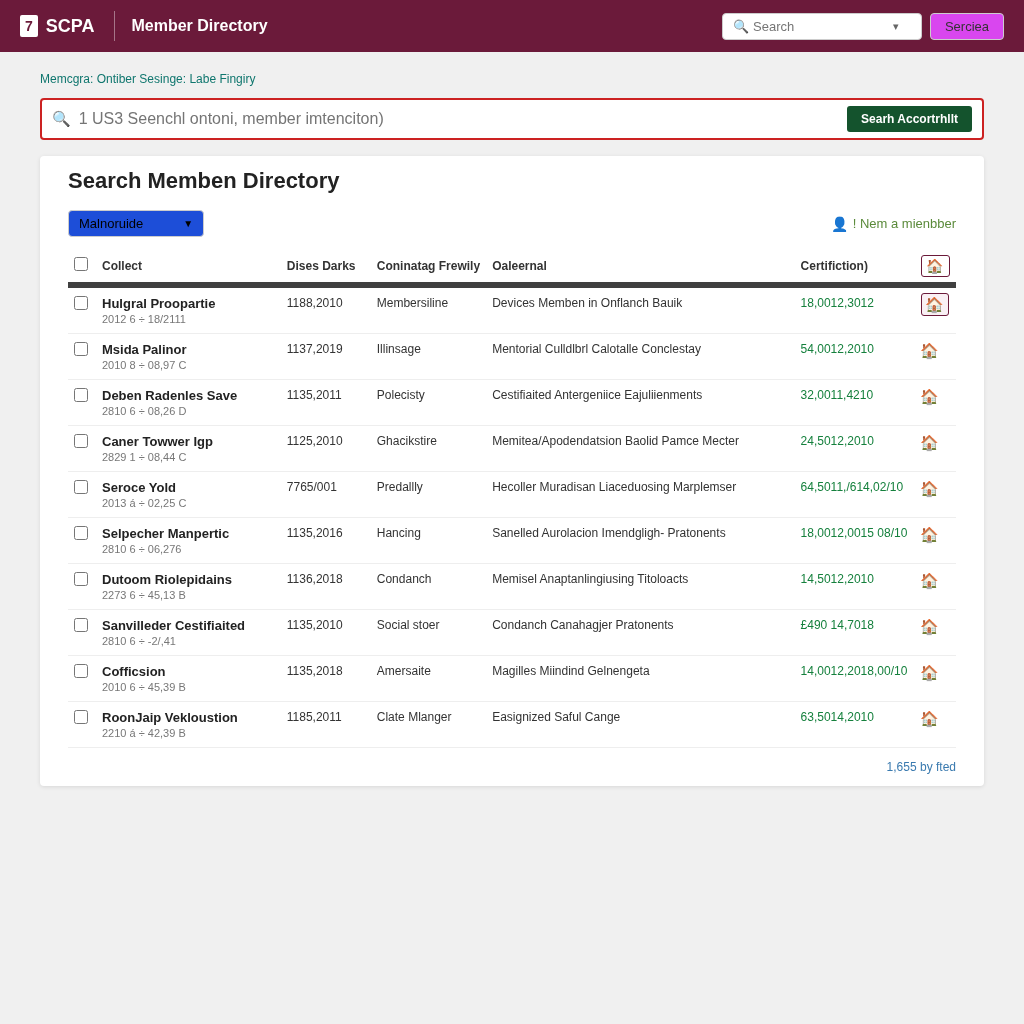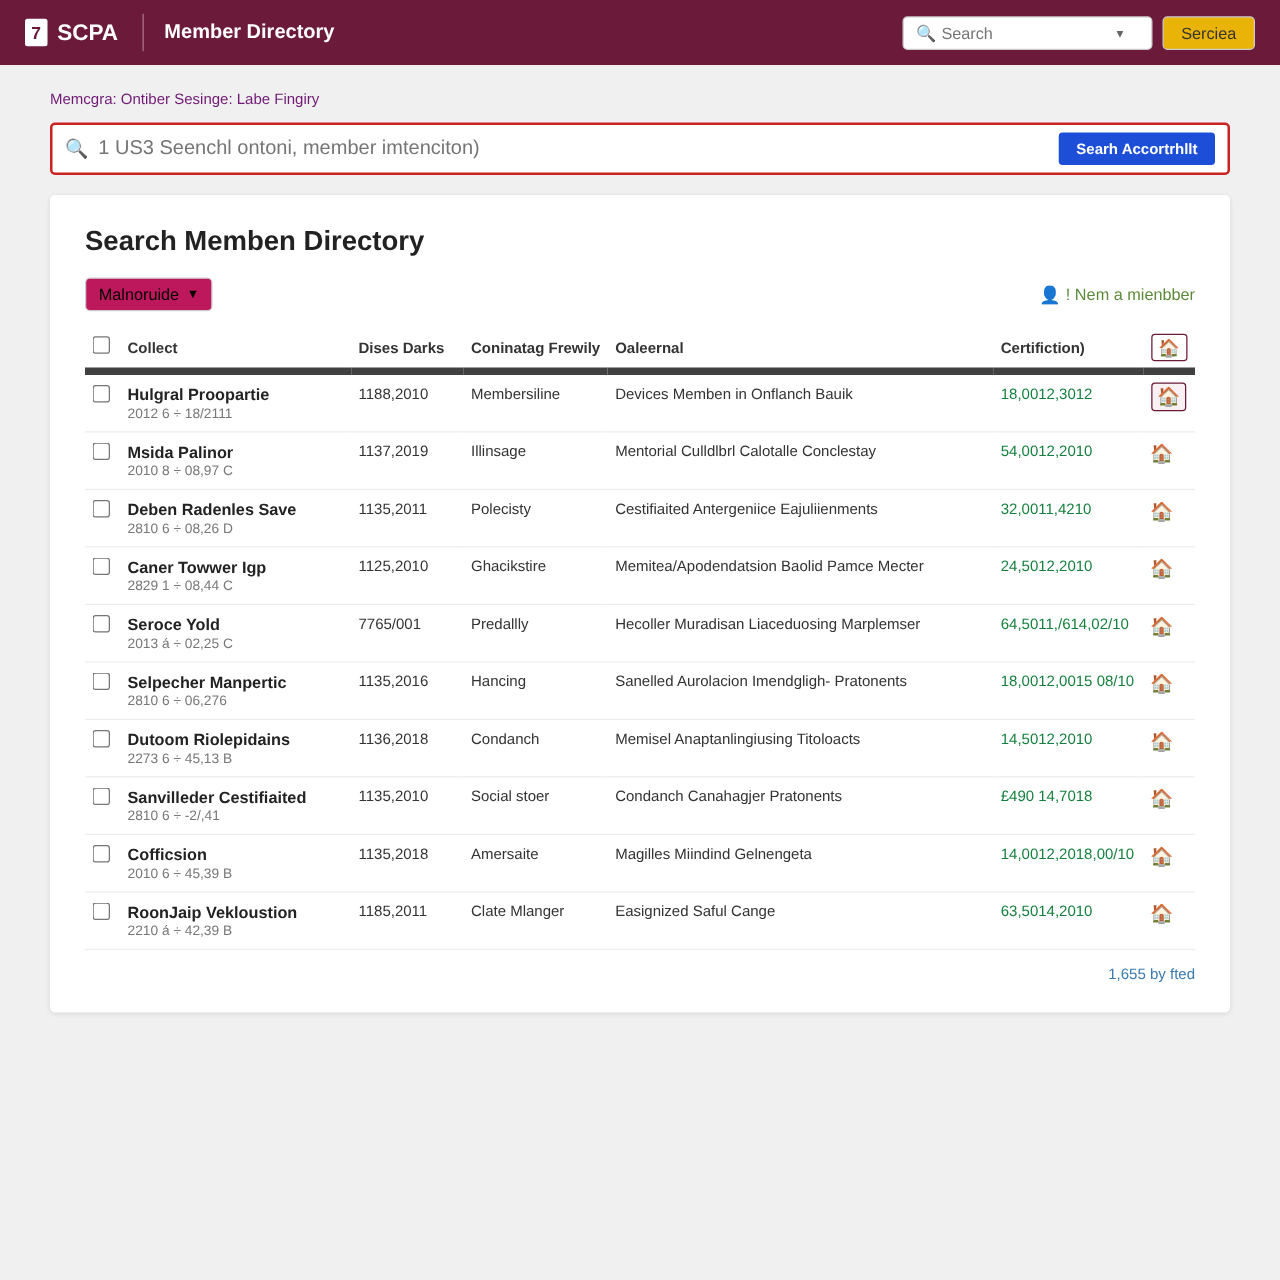--- a/index.html
+++ b/index.html
@@ -53,38 +53,38 @@
       border: 1px solid #ccc;
     }
     .header-search-box input {
       border: none;
       outline: none;
       font-size: 13px;
       width: 140px;
       background: transparent;
     }
     .header-search-btn {
-      background: #eab308;
+      background: #d946ef;
       border: 1px solid #ccc;
       border-radius: 4px;
       padding: 5px 14px;
       color: #333;
       font-size: 13px;
       cursor: pointer;
     }
 
     
     .page {
       padding: 20px 40px;
       background: #f0f0f0;
       min-height: 972px;
     }
     .breadcrumb {
       font-size: 12px;
-      color: #701a75;
+      color: #0f766e;
       margin-bottom: 12px;
     }
 
     
     .search-bar-area {
       display: flex;
       align-items: center;
       background: white;
       border: 2px solid #cc2222;
       border-radius: 4px;
@@ -98,36 +98,36 @@
       font-size: 16px;
       color: #555;
       background: transparent;
     }
     .search-icon-sm {
       color: #888;
       margin-right: 8px;
       font-size: 15px;
     }
     .search-accortrhllt-btn {
-      background: #1d4ed8;
+      background: #14532d;
       color: white;
       border: none;
       border-radius: 3px;
       padding: 6px 14px;
       font-size: 12px;
       font-weight: bold;
       cursor: pointer;
       white-space: nowrap;
     }
 
     
     .main-card {
       background: white;
       border-radius: 4px;
-      padding: 24px 28px;
+      padding: 12px 28px;
       box-shadow: 0 1px 4px rgba(0,0,0,0.1);
     }
 
     .card-title {
       font-size: 22px;
       font-weight: bold;
       color: #222;
       margin-bottom: 16px;
     }
 
@@ -138,21 +138,22 @@
       margin-bottom: 12px;
     }
     .filter-dropdown {
       display: flex;
       align-items: center;
       border: 1px solid #ccc;
       border-radius: 4px;
       padding: 5px 10px;
       font-size: 13px;
       cursor: pointer;
-      background: #be185d;
+      background: #1d4ed8;
+      gap: 34px;
     }
     .filter-dropdown .chevron {
       margin-left: 6px;
       font-size: 10px;
     }
     .toolbar-spacer { flex: 1; }
     .not-a-member-link {
       color: #5a8a3a;
       font-size: 13px;
       cursor: pointer;

